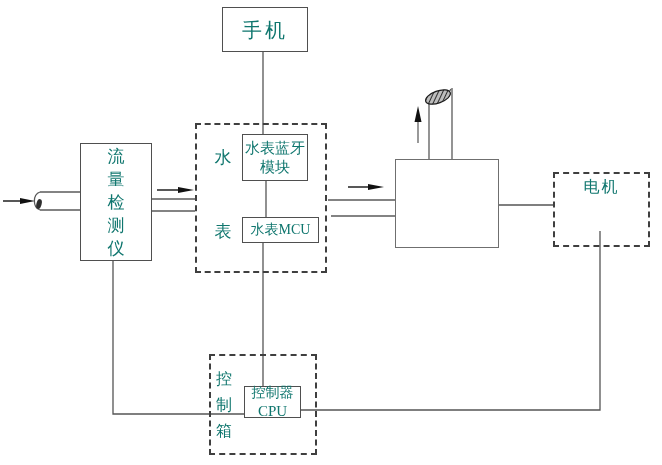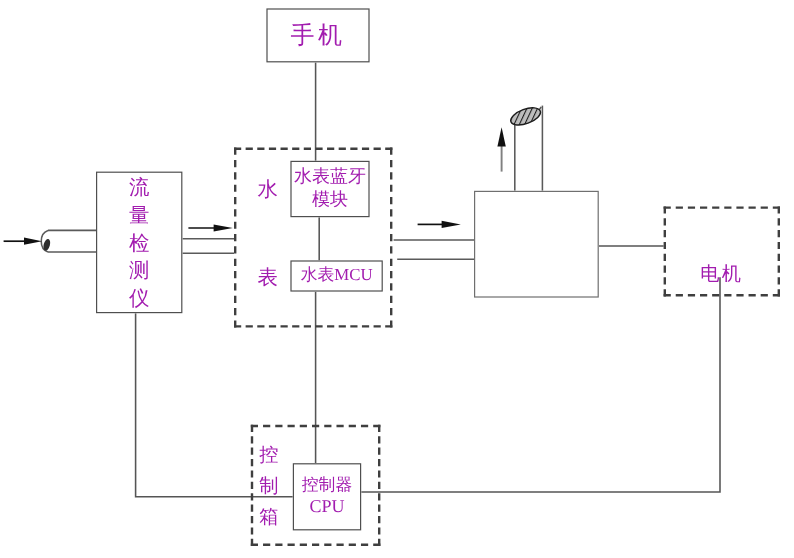--- a/index.html
+++ b/index.html
@@ -1,18 +1,18 @@
 <!DOCTYPE html>
 <html><head>
 <meta charset="utf-8">
 <style>
   html,body{margin:0;padding:0;background:#ffffff;}
   .stage{
     position:relative;width:662px;height:465px;background:#ffffff;
-    font-family:"Liberation Serif", serif;color:#a21caf;overflow:hidden;
+    font-family:"Liberation Serif", serif;color:#0f766e;overflow:hidden;
   }
   .overlay{position:absolute;left:0;top:0;z-index:0;}
   .box{
     position:absolute;box-sizing:border-box;background:#ffffff;
     border:1.5px solid #4f4f4f;z-index:1;
     display:flex;flex-direction:column;align-items:center;justify-content:center;
     text-align:center;line-height:1.2;
   }
   .dashed{
     position:absolute;box-sizing:border-box;background:transparent;
@@ -21,25 +21,25 @@
   .vchars{position:absolute;z-index:1;display:flex;flex-direction:column;align-items:center;}
   .phone{left:222px;top:7px;width:86px;height:45px;font-size:20px;letter-spacing:3px;}
   .flowdet{left:80px;top:143px;width:72px;height:118px;font-size:17px;line-height:23px;}
   .wm-dash{left:195px;top:123px;width:132px;height:150px;}
   .wm-chars{left:211px;top:146px;width:24px;font-size:17px;gap:51px;}
   .bt{left:242px;top:134px;width:66px;height:47px;font-size:15px;line-height:19px;}
   .wmmcu{left:242px;top:217px;width:77px;height:26px;font-size:14px;}
   .valve{left:395px;top:159px;width:104px;height:89px;border-color:#6f6f6f;}
   .motor-dash{left:553px;top:172px;width:97px;height:75px;}
   .motor-label{position:absolute;left:553px;top:177px;width:97px;text-align:center;
-    font-size:16px;letter-spacing:2px;z-index:1;margin-top:41px;}
+    font-size:16px;letter-spacing:2px;z-index:1;}
   .motormcu{left:568px;top:205px;width:68px;height:26px;font-size:13.5px;}
   .ctrl-dash{left:209px;top:354px;width:108px;height:101px;}
   .ctrl-chars{left:213px;top:369px;width:22px;font-size:16px;gap:5px;}
-  .cpu{left:244px;top:386px;width:57px;height:56px;font-size:14px;line-height:19px;}
+  .cpu{left:244px;top:386px;width:57px;height:32px;font-size:14px;line-height:19px;}
   .cpu .sub{font-size:15px;text-align:center;}
 </style>
 </head>
 <body>
 
 <div class="stage">
 
   <svg class="overlay" width="662" height="465" viewBox="0 0 662 465">
     <defs>
       <pattern id="hatch" width="4" height="4" patternUnits="userSpaceOnUse" patternTransform="rotate(45)">

